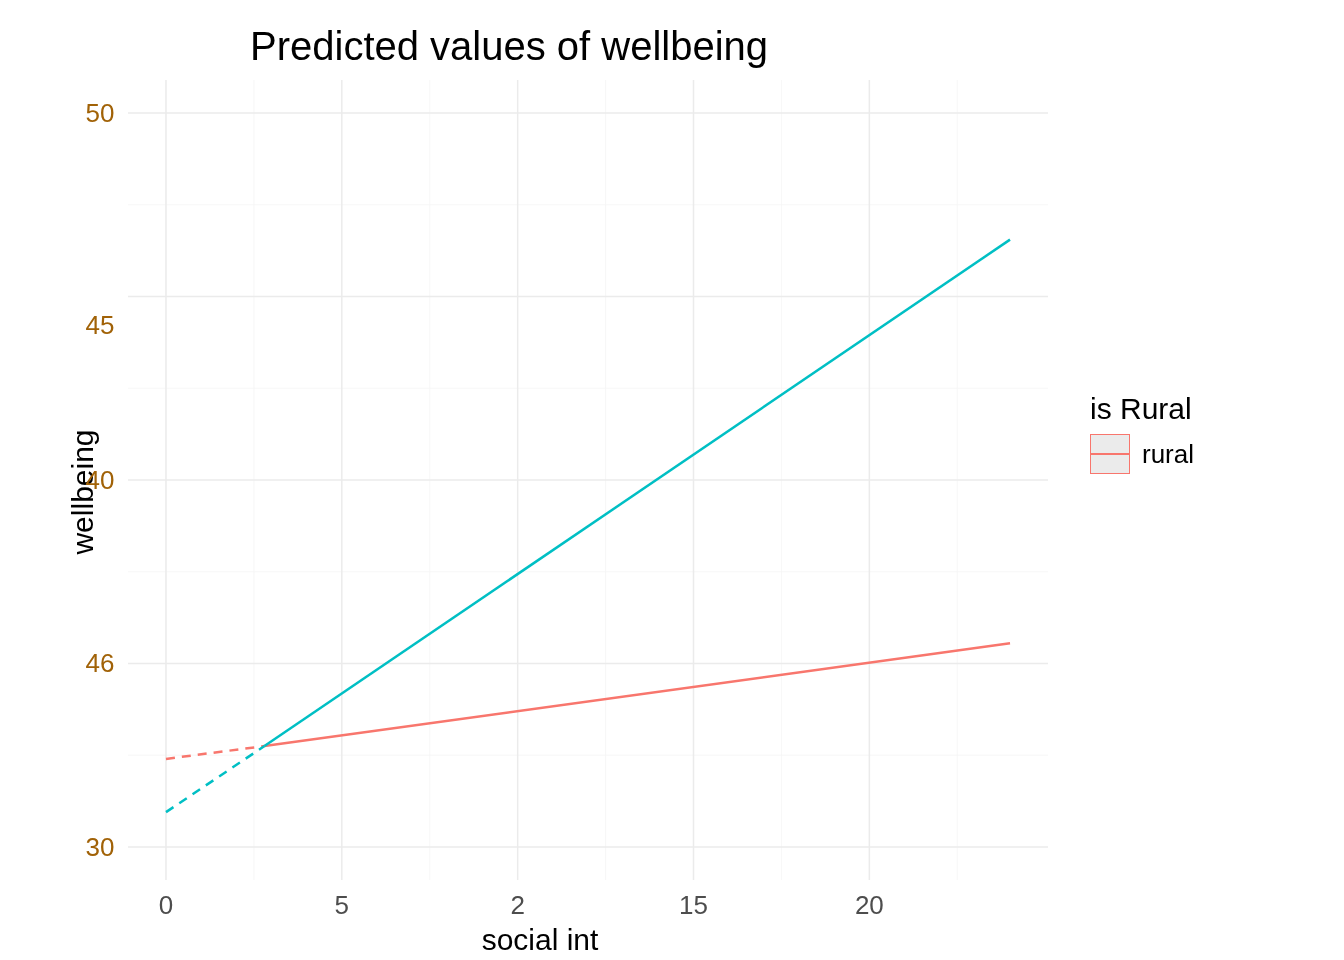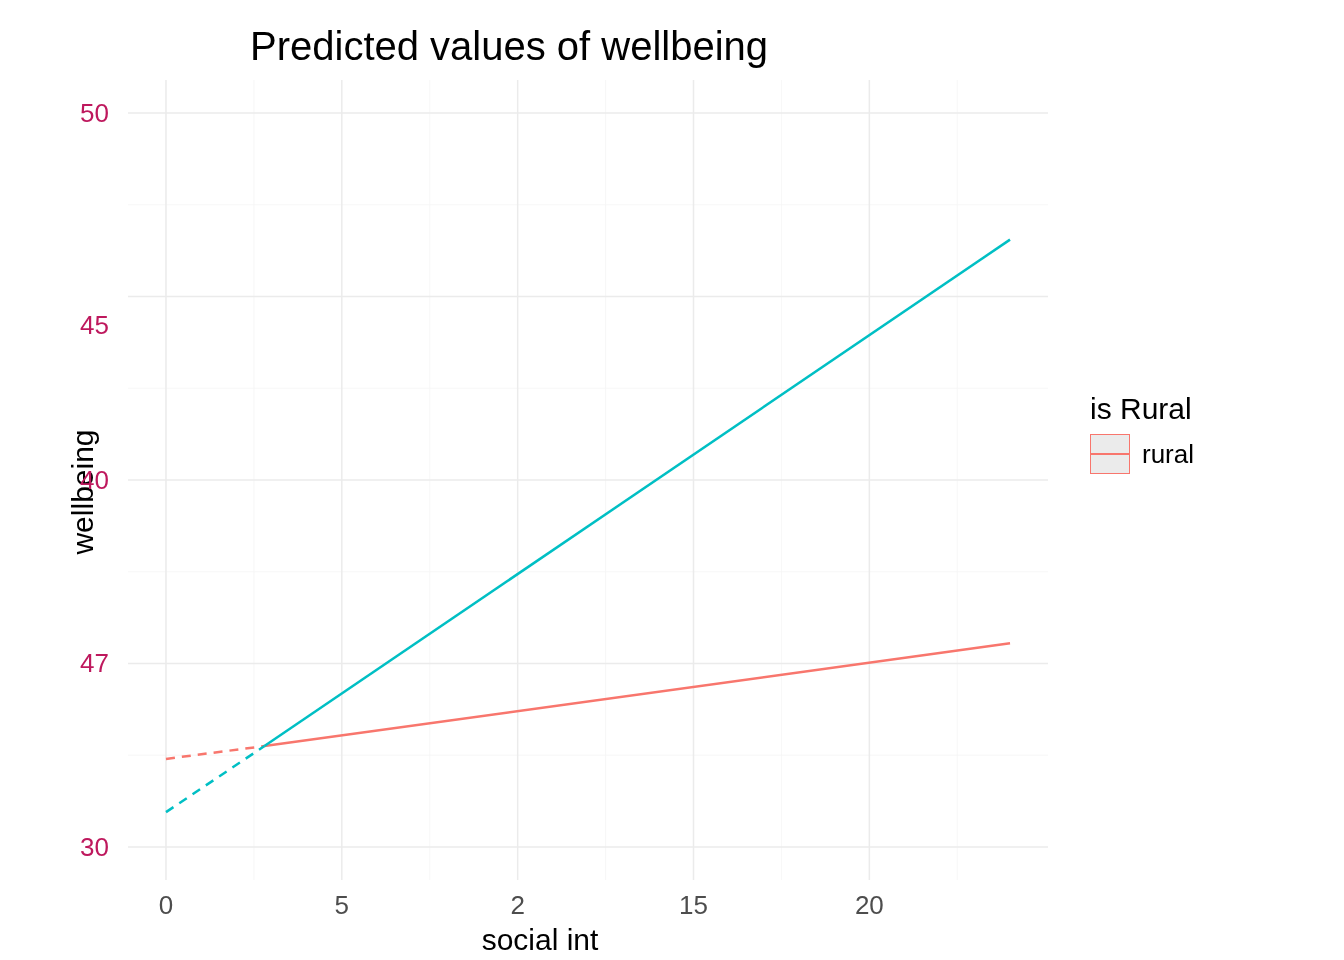--- a/index.html
+++ b/index.html
@@ -61,22 +61,22 @@
   .grid-minor { stroke: #f5f5f5; stroke-width: 0.8; }
   .tick-label-x {
     position: absolute;
     font-size: 26px;
     color: #4d4d4d;
     transform: translateX(-50%);
   }
   .tick-label-y {
     position: absolute;
     font-size: 26px;
-    color: #be185d;
-    text-align: left;
+    color: #a16207;
+    text-align: center;
     transform: translateY(-50%);
   }
   .legend {
     position: absolute;
     left: 1090px;
     top: 380px;
   }
   .legend-title {
     font-size: 30px;
     color: #000;
@@ -146,21 +146,21 @@
 
   <div id="x-ticks">
       <div class="tick-label-x" style="left: 165.982px; top: 878px;">0</div>
       <div class="tick-label-x" style="left: 341.823px; top: 878px;">5</div>
       <div class="tick-label-x" style="left: 517.664px; top: 878px;">2</div>
       <div class="tick-label-x" style="left: 693.505px; top: 878px;">15</div>
       <div class="tick-label-x" style="left: 869.346px; top: 878px;">20</div>
     </div>
   <div id="y-ticks">
       <div class="tick-label-y" style="left: 80px; width: 40px; top: 834.972px;">30</div>
-      <div class="tick-label-y" style="left: 80px; width: 40px; top: 651.486px;">47</div>
+      <div class="tick-label-y" style="left: 80px; width: 40px; top: 651.486px;">46</div>
       <div class="tick-label-y" style="left: 80px; width: 40px; top: 468px;">40</div>
       <div class="tick-label-y" style="left: 80px; width: 40px; top: 284.514px; margin-top: 28px;">45</div>
       <div class="tick-label-y" style="left: 80px; width: 40px; top: 101.028px;">50</div>
     </div>
 
   <div class="legend">
     <div class="legend-title">is Rural</div>
     <div id="legend-items">
         <div class="legend-item">
           <div class="legend-key" style="border-color: rgb(248, 118, 109);">

